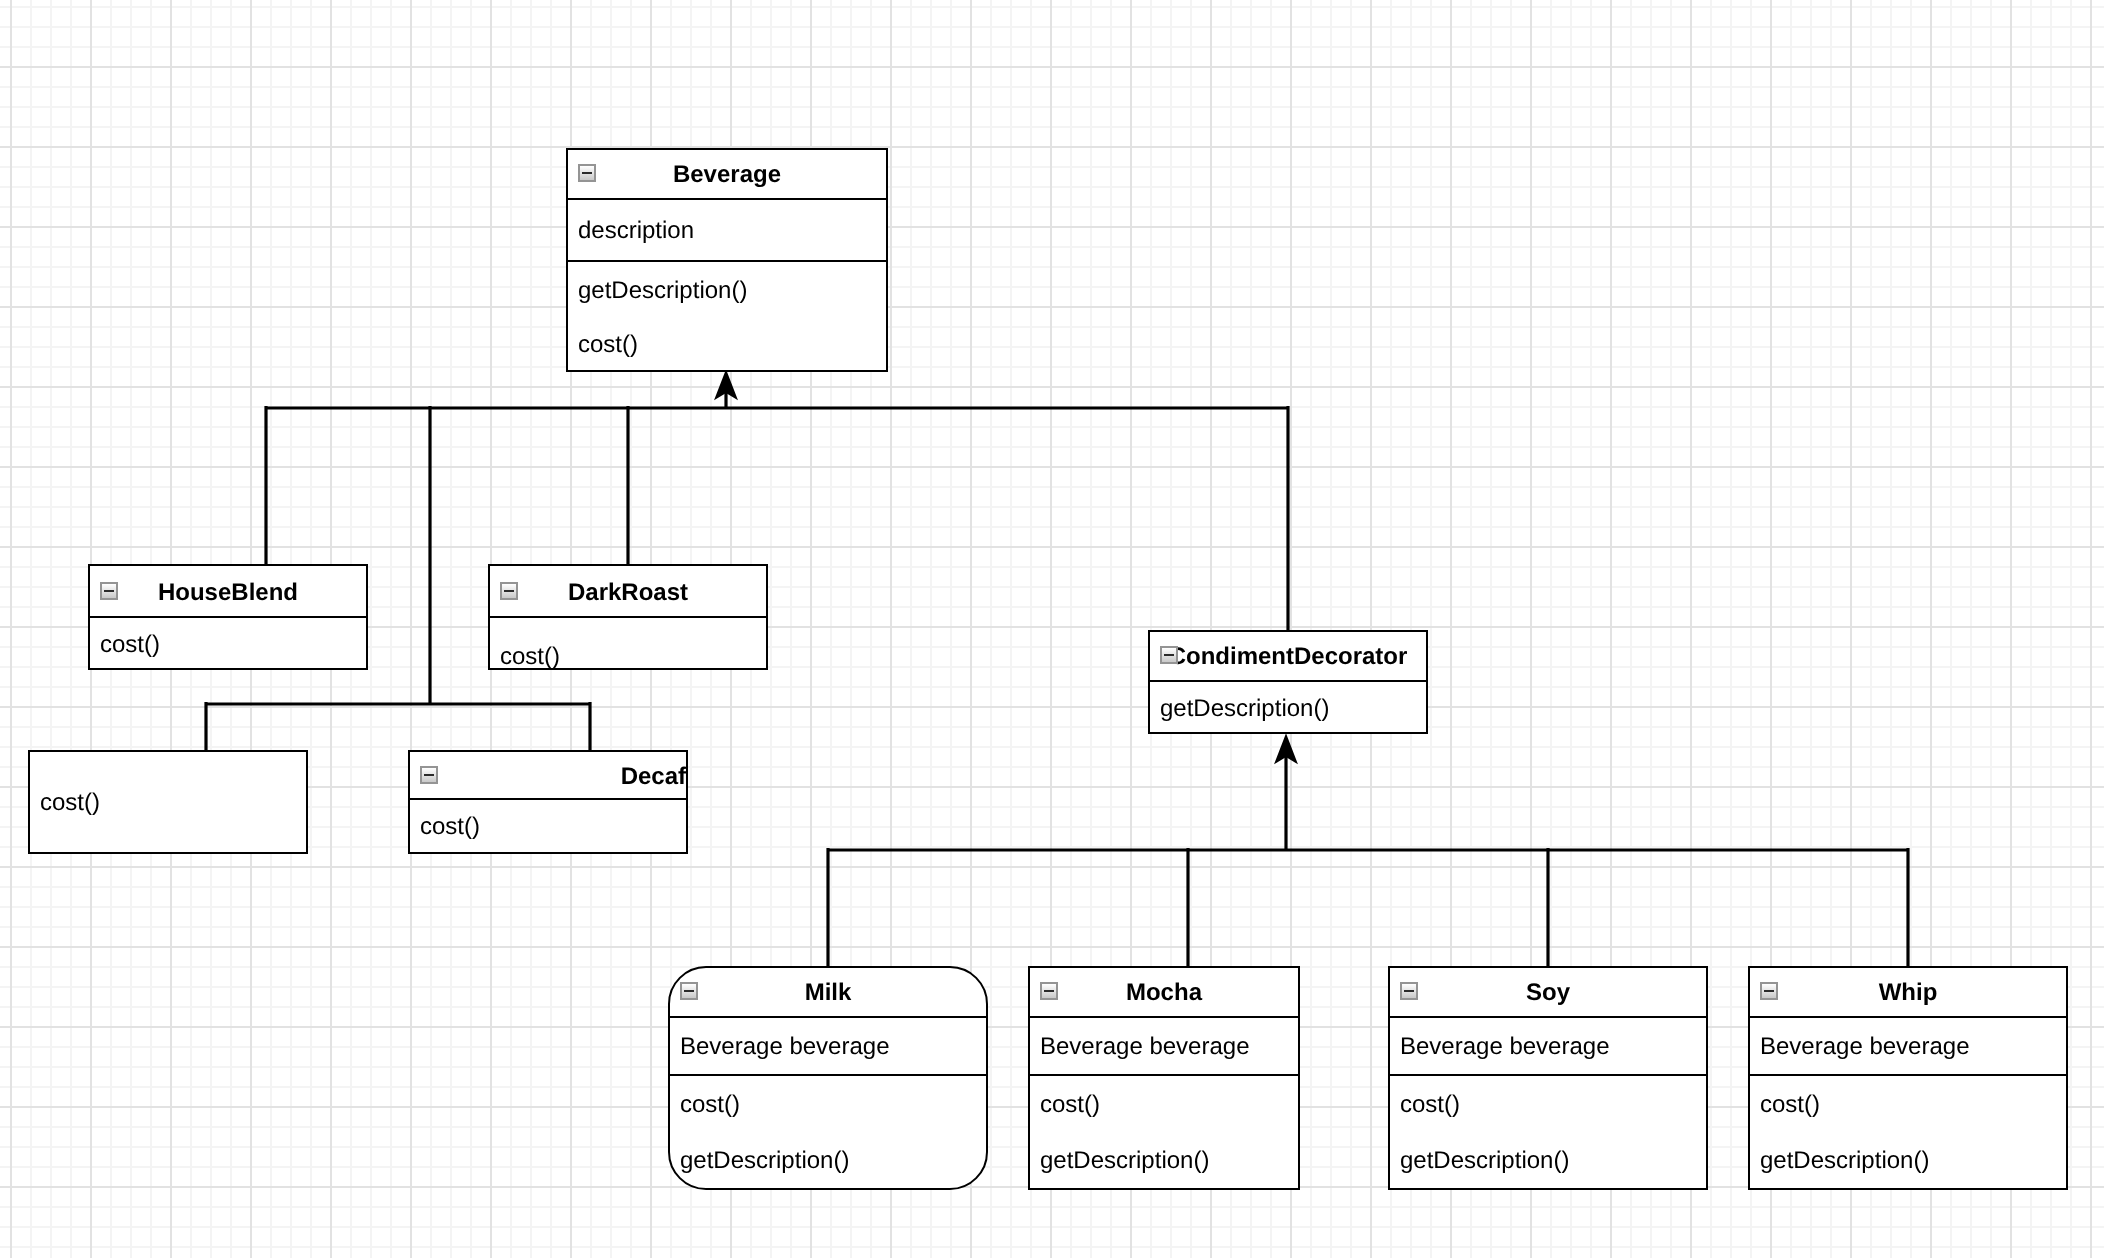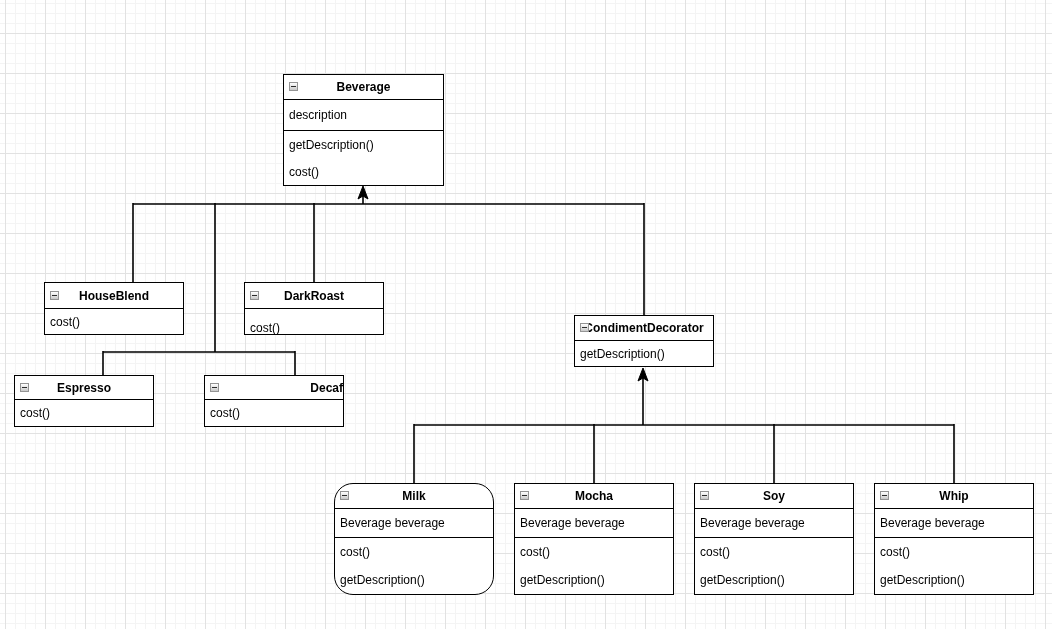--- a/index.html
+++ b/index.html
@@ -98,24 +98,20 @@
       <div class="uml-class" style="left: 244px; top: 282px; width: 140px; height: 53px; gap: 12px;">
         <div class="uml-title" style="height: 26px;">
           <span class="collapse-icon"></span>
           <span>DarkRoast</span>
         </div>
         <div class="uml-methods">
           <div class="uml-row">cost()</div>
         </div>
       </div>
       <div class="uml-class" style="left: 14px; top: 375px; width: 140px; height: 52px;">
-        <div class="uml-title" style="height: 24px;">
-          <span class="collapse-icon"></span>
-          <span>Espresso</span>
-        </div>
         <div class="uml-methods">
           <div class="uml-row">cost()</div>
         </div>
       </div>
       <div class="uml-class" style="left: 204px; top: 375px; width: 140px; height: 52px;">
         <div class="uml-title" style="height: 24px; justify-content: flex-end;">
           <span class="collapse-icon"></span>
           <span>Decaf</span>
         </div>
         <div class="uml-methods">
@@ -137,21 +133,21 @@
           <span>Milk</span>
         </div>
         <div class="uml-attrs" style="height: 29px;">
           <div class="uml-row">Beverage beverage</div>
         </div>
         <div class="uml-methods">
           <div class="uml-row">cost()</div>
           <div class="uml-row">getDescription()</div>
         </div>
       </div>
-      <div class="uml-class" style="left: 514px; top: 483px; width: 160px; height: 112px; text-align: center;">
+      <div class="uml-class" style="left: 514px; top: 483px; width: 136px; height: 112px; text-align: center;">
         <div class="uml-title" style="height: 25px;">
           <span class="collapse-icon"></span>
           <span>Mocha</span>
         </div>
         <div class="uml-attrs" style="height: 29px;">
           <div class="uml-row">Beverage beverage</div>
         </div>
         <div class="uml-methods">
           <div class="uml-row">cost()</div>
           <div class="uml-row">getDescription()</div>

